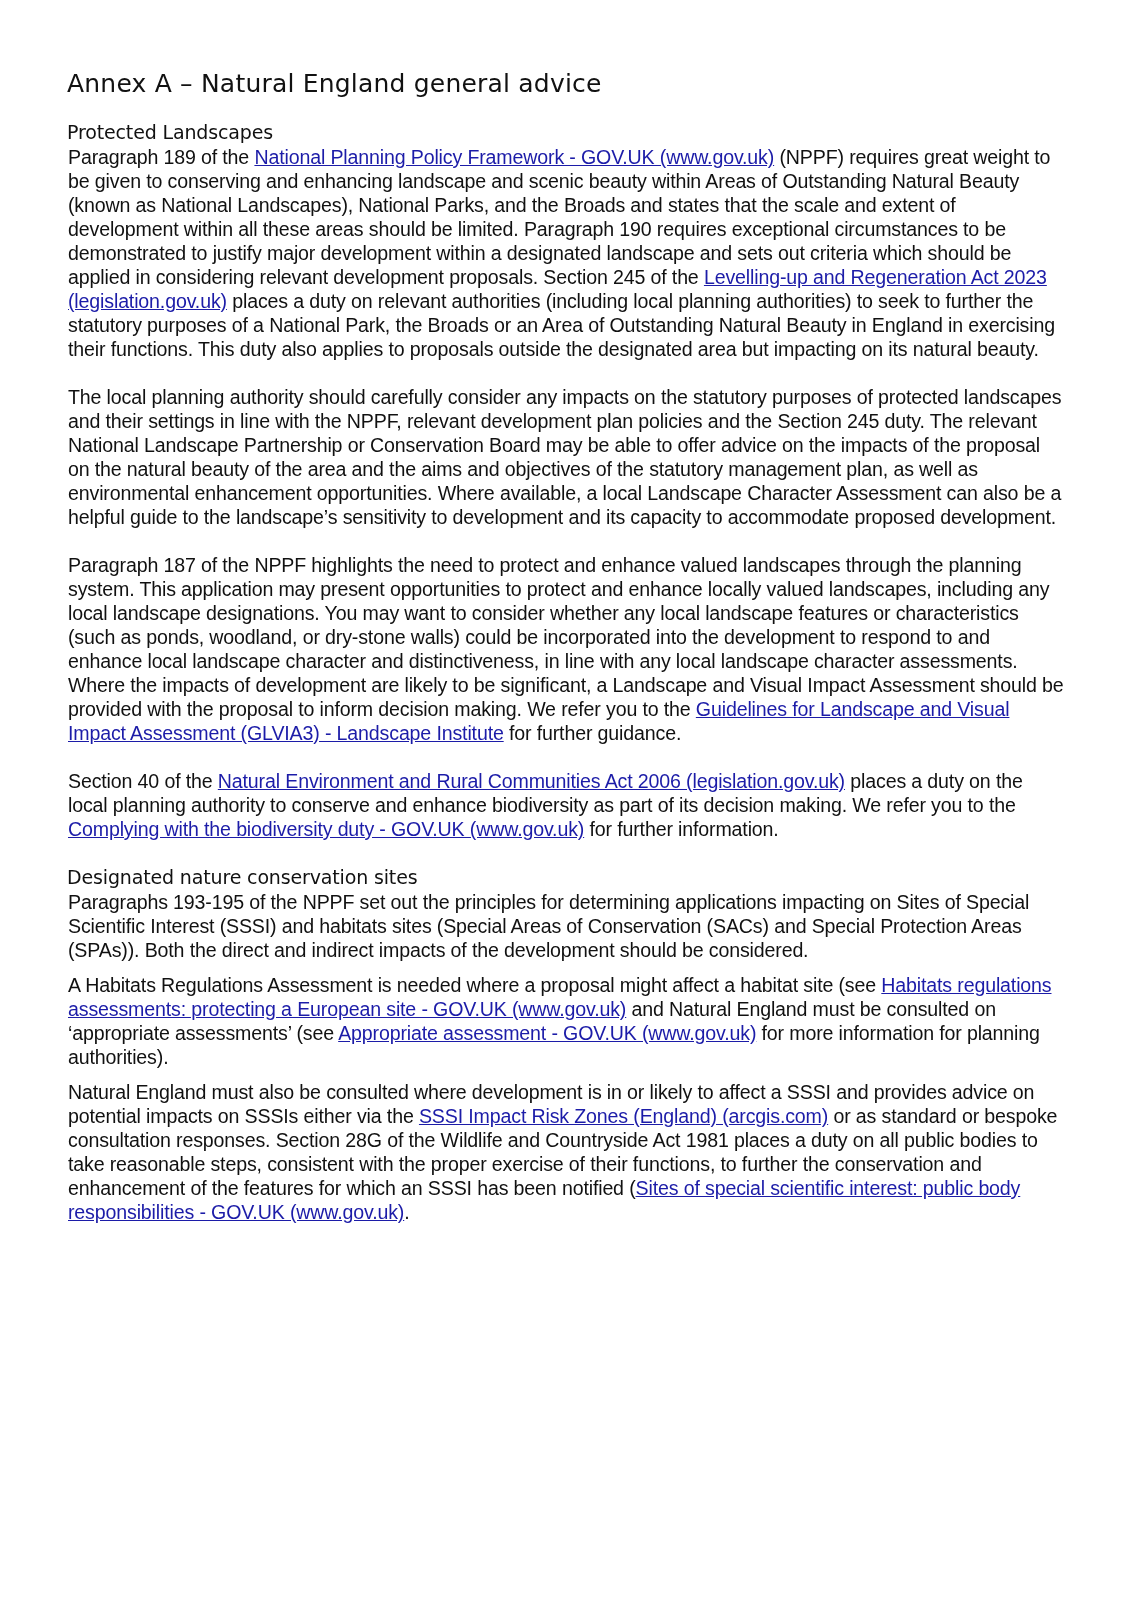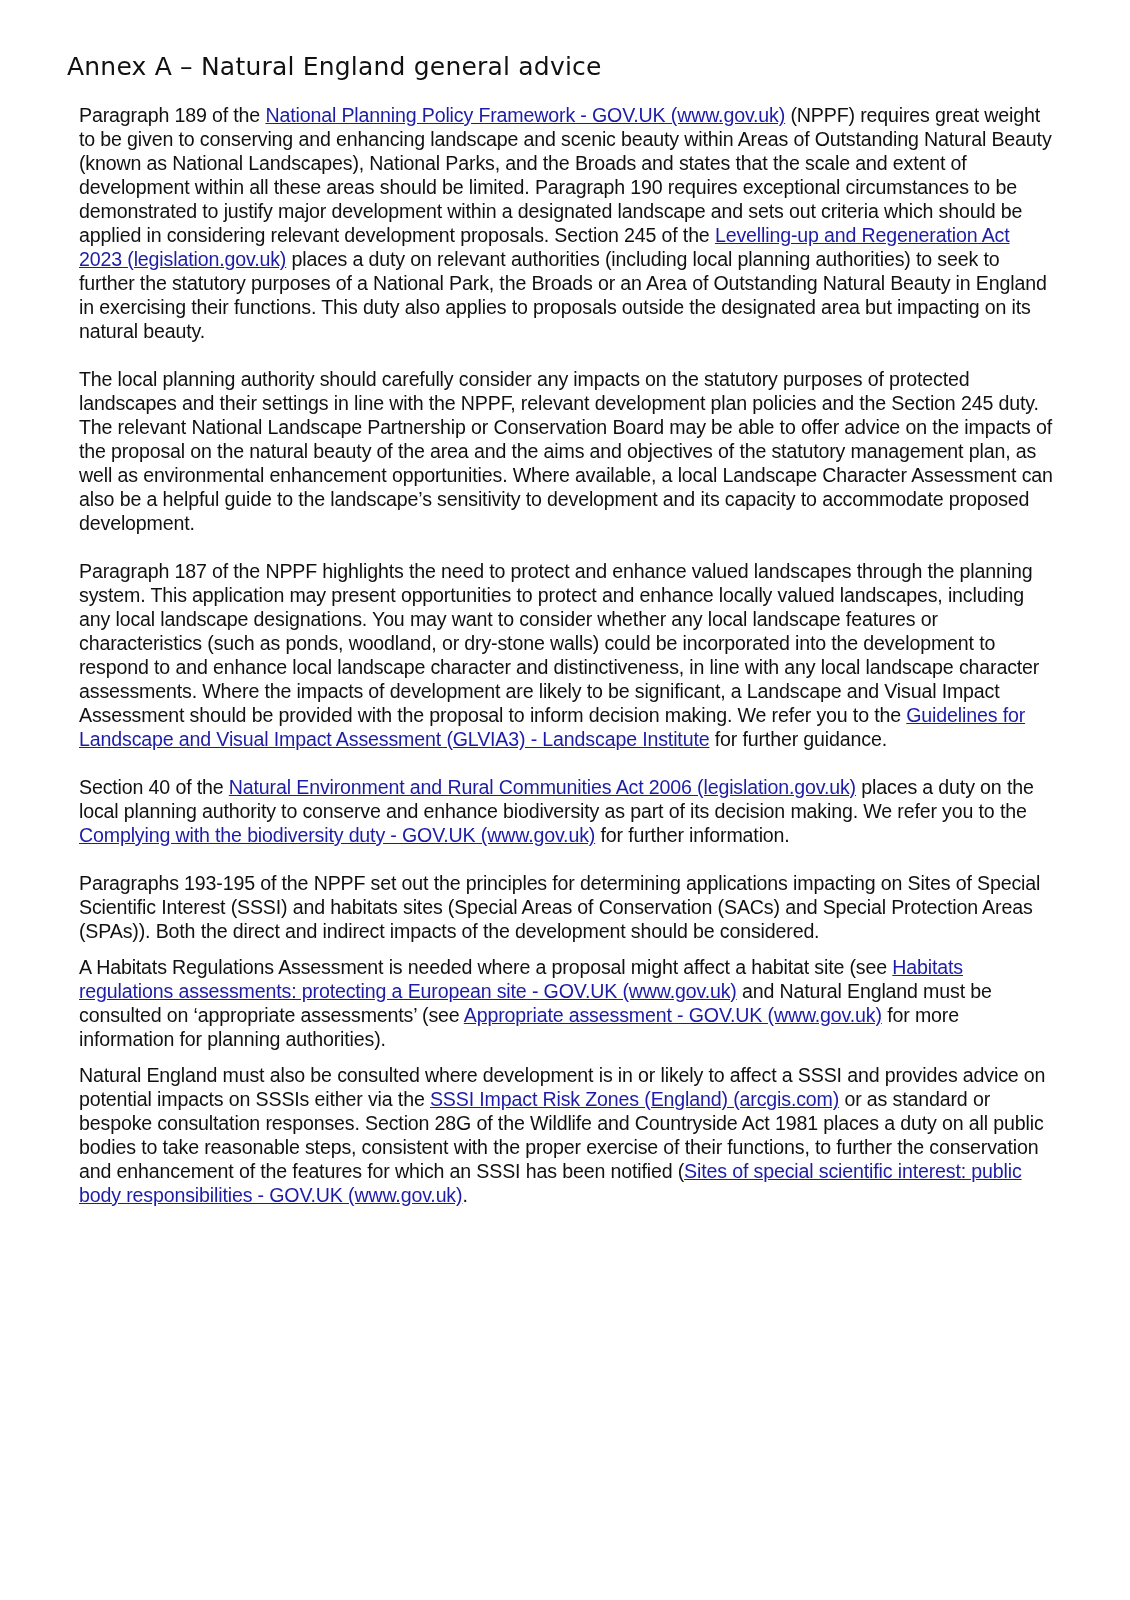--- a/index.html
+++ b/index.html
@@ -4,40 +4,42 @@
 <style>
   html, body { margin: 0; padding: 0; background: #ffffff; }
   body { width: 1130px; height: 1600px; position: relative; overflow: hidden; }
   .page {
     position: absolute; left: 67px; top: 50px; width: 1000px;
     font-family: "Liberation Sans", sans-serif; color: #111;
     font-size: 19.6px; line-height: 24px; letter-spacing: -0.15px;
   }
   h1 {
     font-family: "DejaVu Sans", sans-serif; font-weight: normal;
-    font-size: 25px; line-height: 34px; margin: 0 0 19px 0; letter-spacing: 0.2px; color: #111;
+    font-size: 25px; line-height: 34px; margin: 17px 0 19px 0; letter-spacing: 0.2px; color: #111;
   }
   h2 {
     font-family: "DejaVu Sans", sans-serif; font-weight: normal;
     font-size: 19px; line-height: 24px; margin: 0; color: #111;
   }
-  p { margin: 12px; }
+  p { margin: 1px; }
   .gap-lg { margin-bottom: 24px; }
   .gap-sm { margin-bottom: 11px; }
   a { color: #1c1ca8; text-decoration: underline; }
 </style>
 </head>
 <body>
 
 <div class="page">
   <h1>Annex A – Natural England general advice</h1>
 
+  <h2>Protected Landscapes</h2>
   <p class="gap-lg"><span>Paragraph 189 of the </span><a href="#">National Planning Policy Framework - GOV.UK (www.gov.uk)</a><span> (NPPF) requires great weight to be given to conserving and enhancing landscape and scenic beauty within Areas of Outstanding Natural Beauty (known as National Landscapes), National Parks, and the Broads and states that the scale and extent of development within all these areas should be limited. Paragraph 190 requires exceptional circumstances to be demonstrated to justify major development within a designated landscape and sets out criteria which should be applied in considering relevant development proposals. Section 245 of the </span><a href="#">Levelling-up and Regeneration Act 2023 (legislation.gov.uk)</a><span> places a duty on relevant authorities (including local planning authorities) to seek to further the statutory purposes of a National Park, the Broads or an Area of Outstanding Natural Beauty in England in exercising their functions. This duty also applies to proposals outside the designated area but impacting on its natural beauty.</span></p>
   <p class="gap-lg">The local planning authority should carefully consider any impacts on the statutory purposes of protected landscapes and their settings in line with the NPPF, relevant development plan policies and the Section 245 duty. The relevant National Landscape Partnership or Conservation Board may be able to offer advice on the impacts of the proposal on the natural beauty of the area and the aims and objectives of the statutory management plan, as well as environmental enhancement opportunities. Where available, a local Landscape Character Assessment can also be a helpful guide to the landscape’s sensitivity to development and its capacity to accommodate proposed development.</p>
 
   <p class="gap-lg"><span>Paragraph 187 of the NPPF highlights the need to protect and enhance valued landscapes through the planning system.  This application may present opportunities to protect and enhance locally valued landscapes, including any local landscape designations. You may want to consider whether any local landscape features or characteristics (such as ponds, woodland, or dry-stone walls) could be incorporated into the development to respond to and enhance local landscape character and distinctiveness, in line with any local landscape character assessments.  Where the impacts of development are likely to be significant, a Landscape and Visual Impact Assessment should be provided with the proposal to inform decision making. We refer you to the </span><a href="#">Guidelines for Landscape and Visual Impact Assessment (GLVIA3) - Landscape Institute</a><span> for further guidance.</span></p>
 
   <p class="gap-lg"><span>Section 40 of the </span><a href="#">Natural Environment and Rural Communities Act 2006 (legislation.gov.uk)</a><span> places a duty on the local planning authority to conserve and enhance biodiversity as part of its decision making. We refer you to the </span><a href="#">Complying with the biodiversity duty - GOV.UK (www.gov.uk)</a><span> for further information.</span></p>
 
+  <h2>Designated nature conservation sites</h2>
   <p class="gap-sm">Paragraphs 193-195 of the NPPF set out the principles for determining applications impacting on Sites of Special Scientific Interest (SSSI) and habitats sites (Special Areas of Conservation (SACs) and Special Protection Areas (SPAs)). Both the direct and indirect impacts of the development should be considered.</p>
   <p class="gap-sm"><span>A Habitats Regulations Assessment is needed where a proposal might affect a habitat site (see </span><a href="#">Habitats regulations assessments: protecting a European site - GOV.UK (www.gov.uk)</a><span> and Natural England must be consulted on ‘appropriate assessments’ (see </span><a href="#">Appropriate assessment - GOV.UK (www.gov.uk)</a><span> for more information for planning authorities).</span></p>
   <p><span>Natural England must also be consulted where development is in or likely to affect a SSSI and provides advice on potential impacts on SSSIs either via the </span><a href="#">SSSI Impact Risk Zones (England) (arcgis.com)</a><span> or as standard or bespoke consultation responses. Section 28G of the Wildlife and Countryside Act 1981 places a duty on all public bodies to take reasonable steps, consistent with the proper exercise of their functions, to further the conservation and enhancement of the features for which an SSSI has been notified (</span><a href="#">Sites of special scientific interest: public body responsibilities - GOV.UK (www.gov.uk)</a><span>.</span></p>
 </div>
 
 </body></html>

